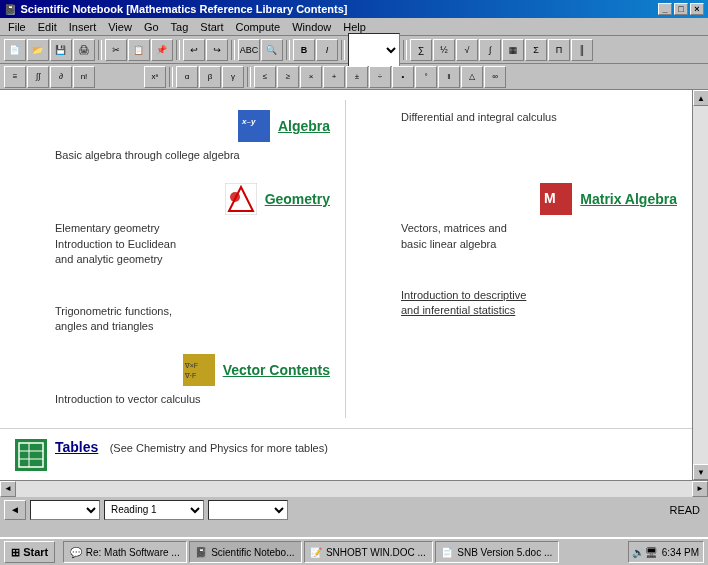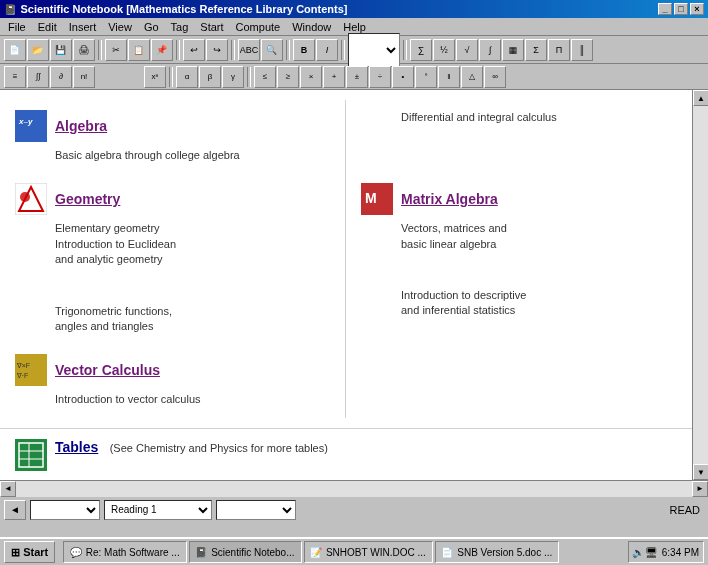--- a/index.html
+++ b/index.html
@@ -129,30 +129,31 @@
       padding: 10px 15px;
       border-right: 1px solid #d0d0d0;
       cursor: pointer;
     }
     .topic-cell:nth-child(even) { border-right: none; }
     .topic-header {
       display: flex;
       align-items: center;
       gap: 8px;
       margin-bottom: 6px;
+      justify-content: flex-end;
     }
     .topic-icon {
       width: 32px;
       height: 32px;
       flex-shrink: 0;
     }
     .topic-title {
       font-size: 14px;
       font-weight: bold;
-      color: #701a75;
+      color: #15803d;
       text-decoration: underline;
     }
     .topic-desc {
       font-size: 11px;
       color: #333;
       line-height: 1.4;
       padding-left: 40px;
     }
 
     
@@ -407,33 +408,33 @@
         </div>
         <div class="topic-desc" style="font-size:11px;color:#333;line-height:1.4;padding-left:40px;">Vectors, matrices and<br>basic linear algebra</div>
       </div>
 
       <div class="topic-cell">
         <div class="topic-desc" style="font-size:11px;color:#333;line-height:1.4;padding-left:40px;margin-top:16px;">Trigonometric functions,<br>angles and triangles</div>
       </div>
 
 
       <div class="topic-cell">
-        <div class="topic-desc" style="font-size:11px;color:#333;line-height:1.4;padding-left:40px;">Introduction to descriptive<br>and inferential statistics</div>
+        <div class="topic-desc" style="font-size:11px;color:#333;line-height:1.4;padding-left:40px;text-decoration:underline;">Introduction to descriptive<br>and inferential statistics</div>
       </div>
 
       <div class="topic-cell">
         <div class="topic-header">
           <div class="topic-icon icon-vector">
             <svg width="32" height="32" viewBox="0 0 32 32">
               <rect width="32" height="32" fill="#c0a020"></rect>
               <text x="2" y="14" fill="#333" font-size="7">∇×F</text>
               <text x="2" y="24" fill="#333" font-size="7">∇·F</text>
             </svg>
           </div>
-          <span class="topic-title">Vector Calculus</span>
+          <span class="topic-title">Vector Contents</span>
         </div>
         <div class="topic-desc" style="font-size:11px;color:#333;line-height:1.4;padding-left:40px;">Introduction to vector calculus</div>
       </div>
 
     </div>
 
     <div class="tables-row" style="border-top: 1px solid #d0d0d0; padding: 10px 15px; display:flex; align-items:flex-start; gap:8px;">
       <div class="topic-icon icon-tables">
         <svg width="32" height="32" viewBox="0 0 32 32">
           <rect width="32" height="32" fill="#208840"></rect>
@@ -461,21 +462,21 @@
   <div class="h-scroll-btn">◄</div>
   <div class="h-scroll-track"></div>
   <div class="h-scroll-btn">►</div>
 </div>
 
 <div class="nav-bar">
   <div class="nav-btn">◄</div>
   <select class="nav-select" style="width:70px;">
     <option></option>
   </select>
-  <select class="nav-select" style="width:108px;">
+  <select class="nav-select" style="width:100px;">
     <option>Reading 1</option>
   </select>
   <select class="nav-select" style="width:80px;">
     <option></option>
   </select>
   <div class="status-right">READ</div>
 </div>
 
 <div class="taskbar">
   <div class="start-btn">

